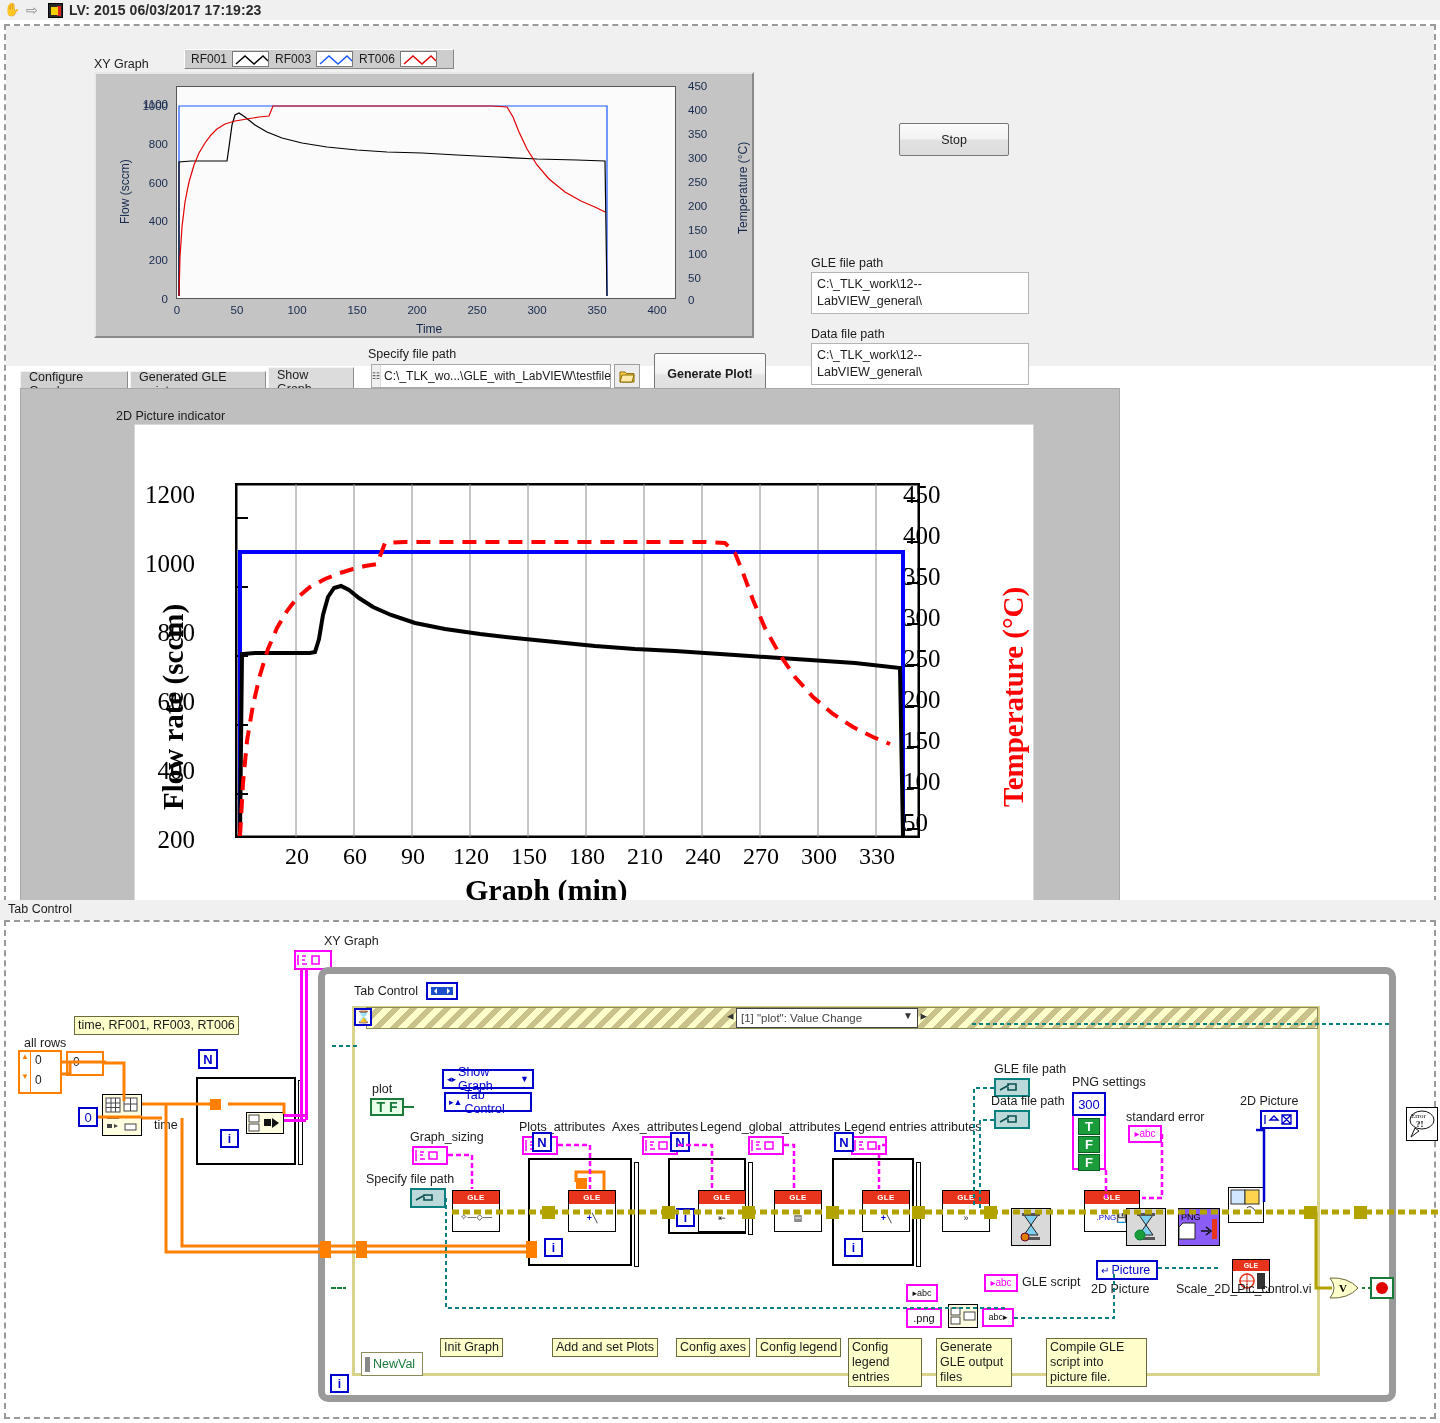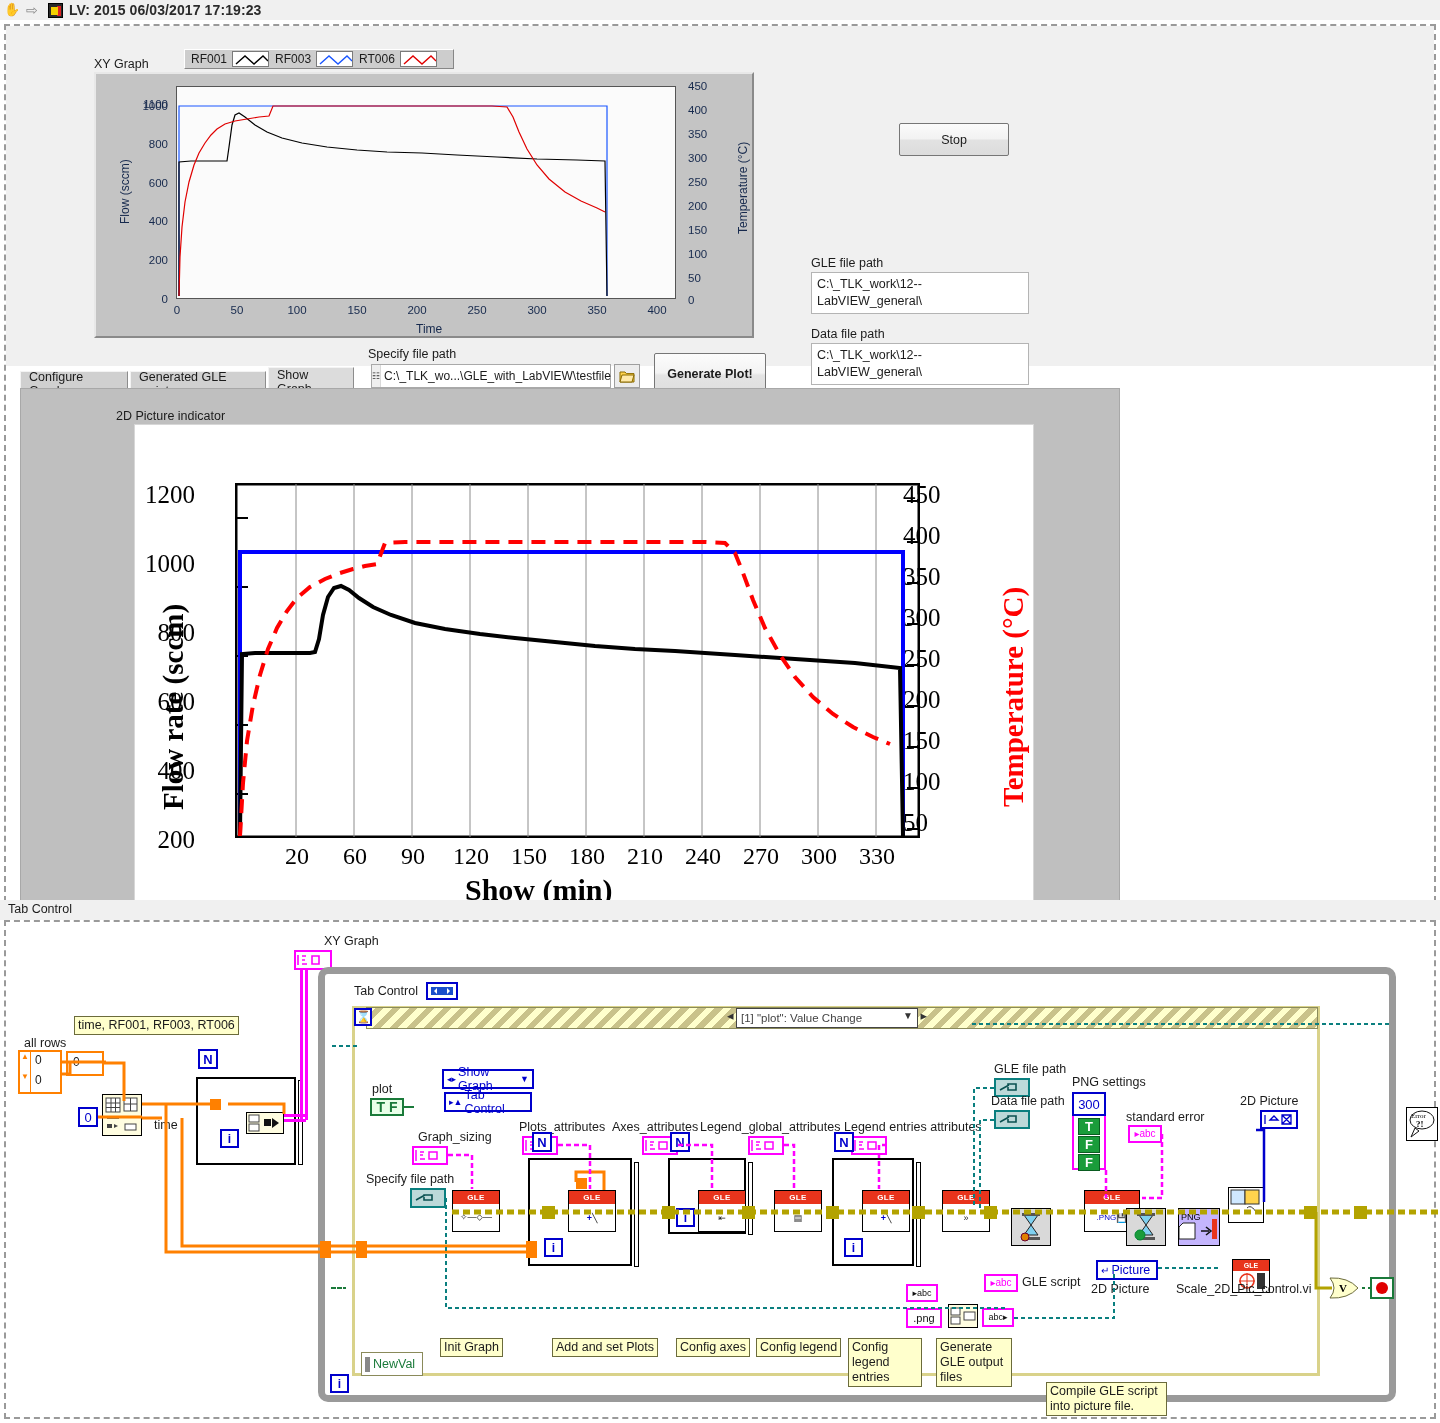--- a/index.html
+++ b/index.html
@@ -368,21 +368,21 @@
     <div class="gle gle-xtick" style="left:248px; top:418px;">90</div>
     <div class="gle gle-xtick" style="left:306px; top:418px;">120</div>
     <div class="gle gle-xtick" style="left:364px; top:418px;">150</div>
     <div class="gle gle-xtick" style="left:422px; top:418px;">180</div>
     <div class="gle gle-xtick" style="left:480px; top:418px;">210</div>
     <div class="gle gle-xtick" style="left:538px; top:418px;">240</div>
     <div class="gle gle-xtick" style="left:596px; top:418px;">270</div>
     <div class="gle gle-xtick" style="left:654px; top:418px;">300</div>
     <div class="gle gle-xtick" style="left:712px; top:418px;">330</div>
 
-    <div class="gle" id="gle-xlabel" style="left:330px; top:448px;">Show (min)</div>
+    <div class="gle" id="gle-xlabel" style="left:330px; top:448px;">Graph (min)</div>
 
     <svg style="position:absolute;left:100px;top:58px;" width="685" height="355" viewBox="0 0 685 355">
 
       <rect x="1" y="1" width="683" height="353" fill="none" stroke="#000" stroke-width="3"></rect>
 
       <g stroke="#8c8c8c" stroke-width="1">
         <line x1="61" y1="1" x2="61" y2="354"></line>
         <line x1="119" y1="1" x2="119" y2="354"></line>
         <line x1="177" y1="1" x2="177" y2="354"></line>
         <line x1="235" y1="1" x2="235" y2="354"></line>
@@ -541,21 +541,21 @@
   <div class="ringctl" style="left:438px; top:170px; width:88px;">
     <span style="font-size:9px;margin-right:2px;">▸▲</span>
     <span>Tab Control</span>
   </div>
 
   <div class="bdlabel" style="left:366px; top:160px;">plot</div>
   <div class="term term-green" style="left:364px; top:176px; width:34px; height:18px; background:#e9ffe9;">
     <span style="font-size:14px;color:#1a7a3a;display:block;text-align:center;line-height:14px;font-weight:bold;">T F</span>
   </div>
 
-  <div class="bdlabel" style="left:404px; top:208px;margin-left:8px;">Graph_sizing</div>
+  <div class="bdlabel" style="left:404px; top:208px;">Graph_sizing</div>
   <div class="term term-magenta" style="left:406px; top:224px; width:36px; height:19px;">
     <svg width="32" height="15" viewBox="0 0 32 15">
         <path d="M2 2 l0 11 M6 4 h4 M6 7 h3 M6 11 h5 M15 4 h8 v7 h-8z" stroke="#ff00ff" fill="none" stroke-width="1.5"></path>
       </svg>
   </div>
 
   <div class="bdlabel" style="left:513px; top:198px;">Plots_attributes</div>
   <div class="term term-magenta" style="left:516px; top:214px; width:36px; height:19px;">
     <svg width="32" height="15" viewBox="0 0 32 15">
         <path d="M2 2 l0 11 M6 4 h4 M6 7 h3 M6 11 h5 M15 4 h8 v7 h-8z" stroke="#ff00ff" fill="none" stroke-width="1.5"></path>
@@ -651,21 +651,21 @@
     <div class="body"><span style="color:#0000cc;font-size:8px;">.PNG</span>💾</div>
   </div>
   <div class="node" style="left:1120px; top:286px; width:40px; height:38px; background:#d9d9d9;">
     <svg width="38" height="36" viewBox="0 0 38 36">
         <path d="M12 6 h14 l-7 10 7 10 h-14 l7-10z" fill="#7fd0f0" stroke="#222"></path>
         <rect x="10" y="4" width="18" height="3" fill="#555"></rect>
         <rect x="10" y="28" width="18" height="3" fill="#555"></rect>
         <circle cx="13" cy="26" r="5" fill="#1a9c3a" stroke="#083"></circle>
       </svg>
   </div>
-  <div class="node" style="left:1172px; top:286px; width:42px; height:38px; background:#c4b5fd;">
+  <div class="node" style="left:1172px; top:286px; width:42px; height:38px; background:#8b5cf6;">
     <svg width="40" height="36" viewBox="0 0 40 36">
         <text x="2" y="11" font-size="9" font-family="sans-serif">PNG</text>
         <path d="M4 14 h12 v16 h-16 v-12z" fill="#fff" stroke="#222"></path>
         <path d="M22 22 l8 0 M27 18 l5 4 -5 4" stroke="#111" fill="none" stroke-width="1.6"></path>
         <rect x="33" y="10" width="5" height="20" fill="#e8341c"></rect>
       </svg>
   </div>
   <div class="node" style="left:1222px; top:265px; width:36px; height:36px; background:#fff;">
     <svg width="34" height="34" viewBox="0 0 34 34">
         <rect x="2" y="2" width="14" height="14" fill="#cfe8ff" stroke="#333"></rect>
@@ -781,21 +781,21 @@
     <span style="width:5px;height:15px;background:#888;margin:0 3px;"></span>
     <span class="bdlabel green" style="position:static;">NewVal</span>
   </div>
 
   <div class="comment" style="left:434px; top:416px;">Init Graph</div>
   <div class="comment" style="left:546px; top:416px;">Add and set Plots</div>
   <div class="comment" style="left:670px; top:416px;">Config axes</div>
   <div class="comment" style="left:750px; top:416px;">Config legend</div>
   <div class="comment" style="left:842px; top:416px; width:74px;">Config legend entries</div>
   <div class="comment" style="left:930px; top:416px; width:76px;">Generate GLE output files</div>
-  <div class="comment" style="left:1040px; top:416px; width:121px;margin-top:44px;">Compile GLE script into picture file.</div>
+  <div class="comment" style="left:1040px; top:416px; width:101px;">Compile GLE script into picture file.</div>
 
   <svg style="position:absolute;left:0;top:0;pointer-events:none;" width="1432" height="499">
 
     <g stroke="#ff8000" stroke-width="3" fill="none">
       <path d="M56 140 h44"></path>
       <path d="M56 152 h8 v-12"></path>
       <path d="M98 141 h20 v38"></path>
       <path d="M92 195 h44"></path>
       <path d="M136 182 h54 v0"></path>
       <path d="M136 196 h20 v0"></path>

